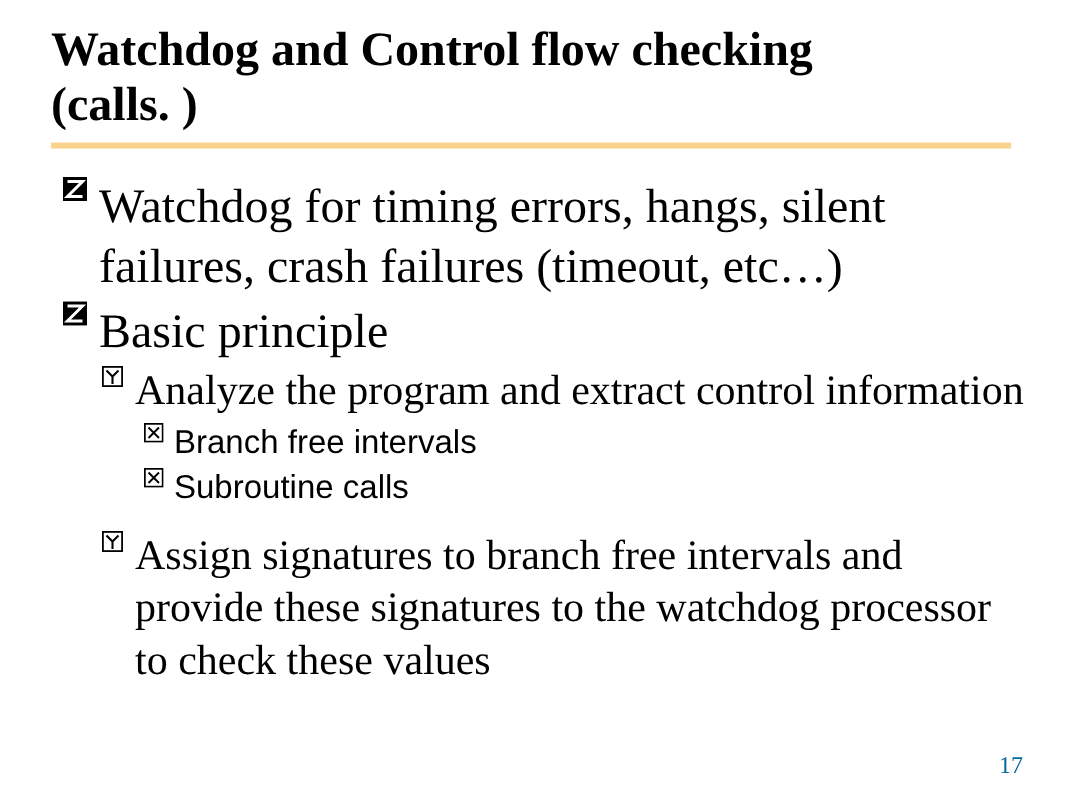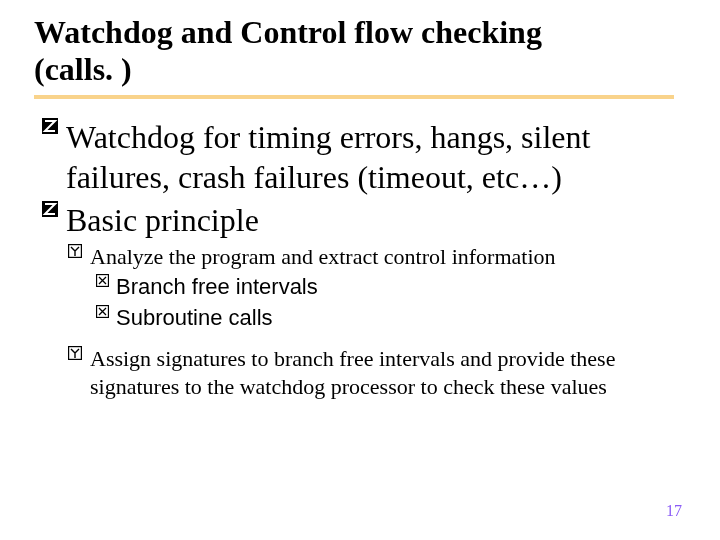--- a/index.html
+++ b/index.html
@@ -33,21 +33,21 @@
     width: 640px;
   }
   .lvl1 {
     font-size: 32px;
     line-height: 1.25;
     margin: 3px 0 3px 8px;
     position: relative;
     padding-left: 24px;
   }
   .lvl2 {
-    font-size: 22px;
+    font-size: 28px;
     line-height: 1.25;
     margin: 3px 0 3px 34px;
     position: relative;
     padding-left: 22px;
   }
   .lvl3 {
     font-size: 22px;
     font-family: Arial, Helvetica, sans-serif;
     line-height: 1.3;
     margin: 2px 0 2px 62px;
@@ -63,21 +63,21 @@
     justify-content: center;
   }
   .lvl1 .bullet svg { width: 16px; height: 16px; }
   .lvl2 .bullet svg { width: 14px; height: 14px; }
   .lvl3 .bullet svg { width: 13px; height: 13px; }
   .pagenum {
     position: absolute;
     right: 38px;
     bottom: 20px;
     font-size: 16px;
-    color: #8b5cf6;
+    color: #0369a1;
     font-family: "Times New Roman", serif;
   }
   .gap { height: 8px; }
 </style>
 </head>
 <body>
 
 <div class="slide">
 
   <div class="title">

